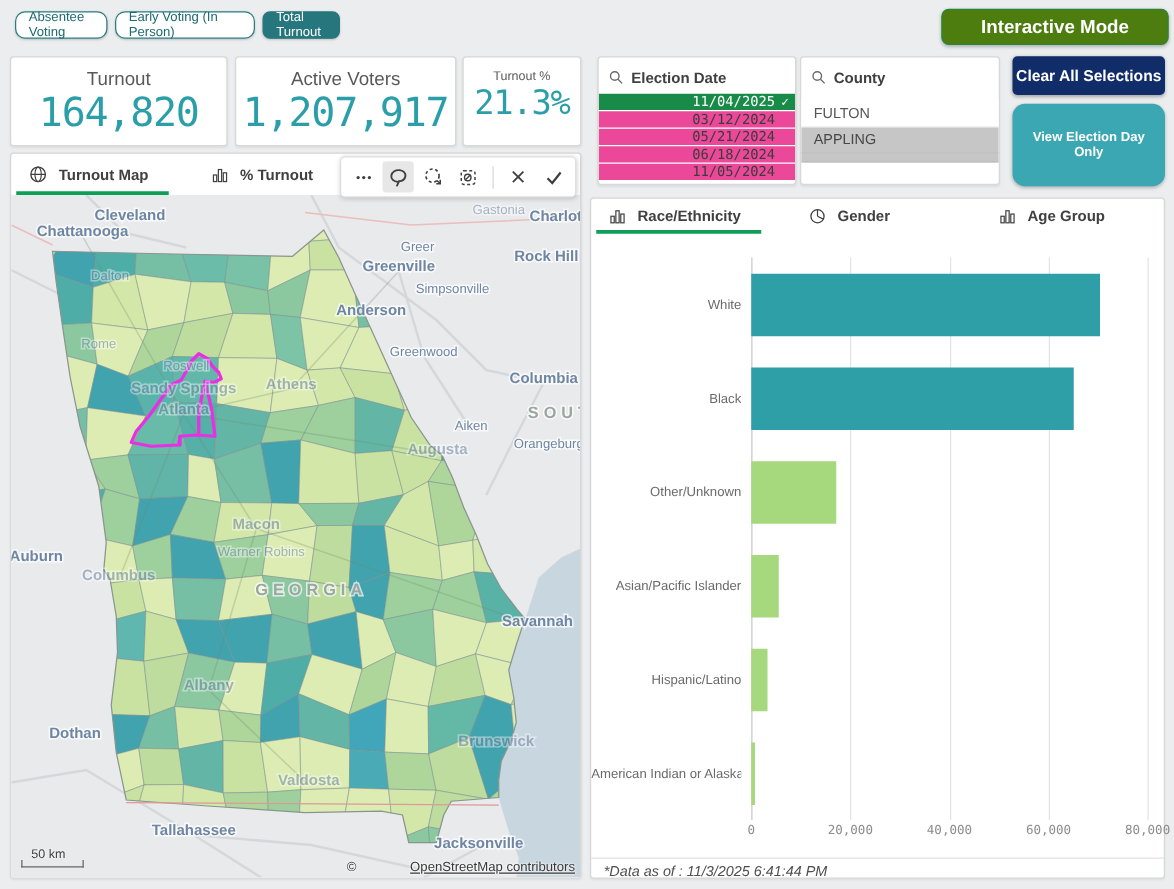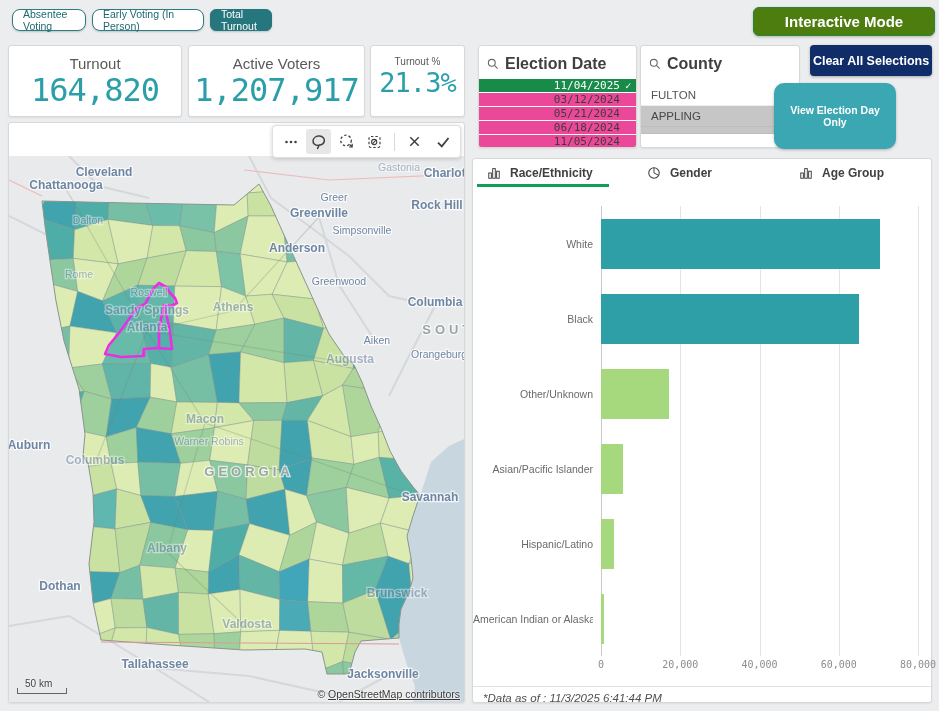--- a/index.html
+++ b/index.html
@@ -15,33 +15,33 @@
   .interactive-btn{position:absolute;top:7px;left:753px;width:180px;height:27px;background:#4d7c0f;
         border:1px solid #28863a;border-radius:6px;color:#fff;font-weight:bold;font-size:15px;
         display:flex;align-items:center;justify-content:center;box-shadow:0 1px 3px rgba(0,0,0,.25);cursor:pointer;}
   
   .kpi-label{color:#595959;font-size:15px;text-align:center;margin-top:9px;}
   .kpi-value{font-family:"DejaVu Sans Mono",monospace;color:#2b9fa9;font-size:32px;text-align:center;
         line-height:1.15;letter-spacing:-1px;white-space:nowrap;}
   #kpi3 .kpi-label{font-size:10px;margin-top:10px;}
   #kpi3 .kpi-value{font-size:27px;}
   
-  .lb-title{display:flex;align-items:center;gap:6px;padding:9px 8px 6px 8px;font-size:16px;font-weight:bold;color:#404040;}
+  .lb-title{display:flex;align-items:center;gap:6px;padding:9px 8px 6px 8px;font-size:12px;font-weight:bold;color:#404040;}
   .lb-row{height:13px;display:flex;align-items:center;justify-content:flex-end;padding-right:16px;
         font-family:"DejaVu Sans Mono",monospace;font-size:11px;color:#3c3c3c;background:#ec4899;
         margin-bottom:1px;position:relative;cursor:pointer;}
   .lb-row.selected{background:#188b48;color:#fff;}
   .lb-row .tick{position:absolute;right:4px;font-size:9px;color:#fff;font-family:"Liberation Sans",sans-serif;}
   .cty-row{height:20px;display:flex;align-items:center;padding-left:10px;font-size:11.5px;color:#555;
         background:#fff;border-bottom:1px solid #ececec;cursor:pointer;}
   .cty-row.excluded{background:#c6c6c6;color:#474747;border-bottom:1px solid #bdbdbd;}
   .clear-btn{position:absolute;left:810px;top:45px;width:122px;height:31px;background:#102d69;border-radius:4px;
         color:#fff;font-weight:bold;font-size:12.5px;display:flex;align-items:center;justify-content:center;
         box-shadow:0 1px 3px rgba(0,0,0,.3);cursor:pointer;text-align:center;}
-  .view-btn{position:absolute;left:774px;top:83px;width:122px;height:66px;background:#3aa7b3;border-radius:10px;
+  .view-btn{position:absolute;left:810px;top:83px;width:122px;height:66px;background:#3aa7b3;border-radius:10px;
         color:#fff;font-weight:bold;font-size:10.5px;display:flex;align-items:center;justify-content:center;
         box-shadow:0 1px 3px rgba(0,0,0,.25);cursor:pointer;text-align:center;padding:0 6px;box-sizing:border-box;}
   
   #map-panel{left:8px;top:122px;width:457px;height:581px;}
   #chart-panel{left:472px;top:158px;width:460px;height:545px;}
   .tabs{display:flex;height:33px;align-items:stretch;}
   .tab{display:flex;align-items:center;gap:9px;padding:0 14px;min-width:108px;cursor:pointer;position:relative;}
   .tab .tlabel{font-size:12px;font-weight:bold;color:#404040;white-space:nowrap;}
   .tab.active:after{content:"";position:absolute;left:4px;right:10px;bottom:0;height:3px;background:#0f9e57;}
   #chart-panel .tabs{height:28px;}
@@ -50,21 +50,21 @@
         border-radius:4px;box-shadow:0 1px 4px rgba(0,0,0,.18);display:flex;align-items:center;padding:0 5px;gap:3px;z-index:5;}
   .tbtn{width:25px;height:25px;display:flex;align-items:center;justify-content:center;border-radius:3px;cursor:pointer;}
   .tbtn.active{background:#e7e7e7;}
   .tdiv{width:1px;height:18px;background:#d9d9d9;margin:0 4px;}
   
   #map-wrap{position:absolute;left:0;top:33px;width:455px;height:546px;overflow:hidden;background:#e9eaec;}
   .map-scale{position:absolute;left:8px;bottom:8px;z-index:4;}
   .map-scale .slabel{font-size:10px;color:#3f3f3f;text-shadow:0 0 2px #fff;position:relative;left:8px;top:3px;}
   .map-scale .sbar{width:48px;height:5px;border:1px solid #666;border-top:none;}
   .map-attr{position:absolute;right:4px;bottom:2px;font-size:10.5px;color:#383838;z-index:4;text-shadow:0 0 2px #fff,0 0 2px #fff;}
-  .map-attr .alink{text-decoration:underline;}
+  .map-attr .alink{text-decoration:underline;margin-left:40px;}
   
   .cats{position:absolute;left:0;top:47px;width:124px;height:450px;}
   .cat{position:absolute;right:4px;width:120px;text-align:right;font-size:10.5px;color:#6a6a6a;white-space:nowrap;overflow:hidden;}
   .plot{position:absolute;left:128px;top:47px;width:325px;height:450px;}
   .gline{position:absolute;top:0;bottom:0;width:1px;background:#e4e4e4;}
   .gline.zero{background:#c9c9c9;}
   .bar{position:absolute;height:50px;cursor:pointer;}
   .xaxis{position:absolute;left:128px;top:500px;width:325px;height:16px;}
   .xtick{position:absolute;transform:translateX(-50%);font-family:"DejaVu Sans Mono",monospace;font-size:10px;color:#8c8c8c;white-space:nowrap;}
   .chart-div{position:absolute;left:0;right:0;top:527px;height:1px;background:#e2e2e2;}
@@ -130,20 +130,38 @@
     <div class="cty-row">FULTON</div>
     <div class="cty-row excluded">APPLING</div>
     <div class="cty-row excluded" style="height:6px;"></div>
   </div>
 </div>
 
 <div class="clear-btn">Clear All Selections</div>
 <div class="view-btn">View Election Day Only</div>
 
 <div class="card" id="map-panel">
+  <div class="tabs">
+    <div class="tab active">
+      <svg width="15" height="15" viewBox="0 0 16 16">
+        <circle cx="8" cy="8" r="6.2" fill="none" stroke="#404040" stroke-width="1.2"></circle>
+        <ellipse cx="8" cy="8" rx="2.7" ry="6.2" fill="none" stroke="#404040" stroke-width="1"></ellipse>
+        <line x1="1.8" y1="8" x2="14.2" y2="8" stroke="#404040" stroke-width="1"></line>
+      </svg>
+      <span class="tlabel">Turnout Map</span>
+    </div>
+    <div class="tab" style="margin-left:10px;">
+      <svg width="14" height="14" viewBox="0 0 16 16">
+        <rect x="2" y="8" width="3" height="6" fill="none" stroke="#404040" stroke-width="1.1"></rect>
+        <rect x="6.5" y="3" width="3" height="11" fill="none" stroke="#404040" stroke-width="1.1"></rect>
+        <rect x="11" y="6" width="3" height="8" fill="none" stroke="#404040" stroke-width="1.1"></rect>
+      </svg>
+      <span class="tlabel">% Turnout</span>
+    </div>
+  </div>
 
   <div class="map-toolbar">
     <div class="tbtn">
       <svg width="16" height="16" viewBox="0 0 16 16">
         <circle cx="3.5" cy="8" r="1.3" fill="#404040"></circle>
           <circle cx="8" cy="8" r="1.3" fill="#404040"></circle>
           <circle cx="12.5" cy="8" r="1.3" fill="#404040"></circle>
       </svg>
     </div>
     <div class="tbtn active">

